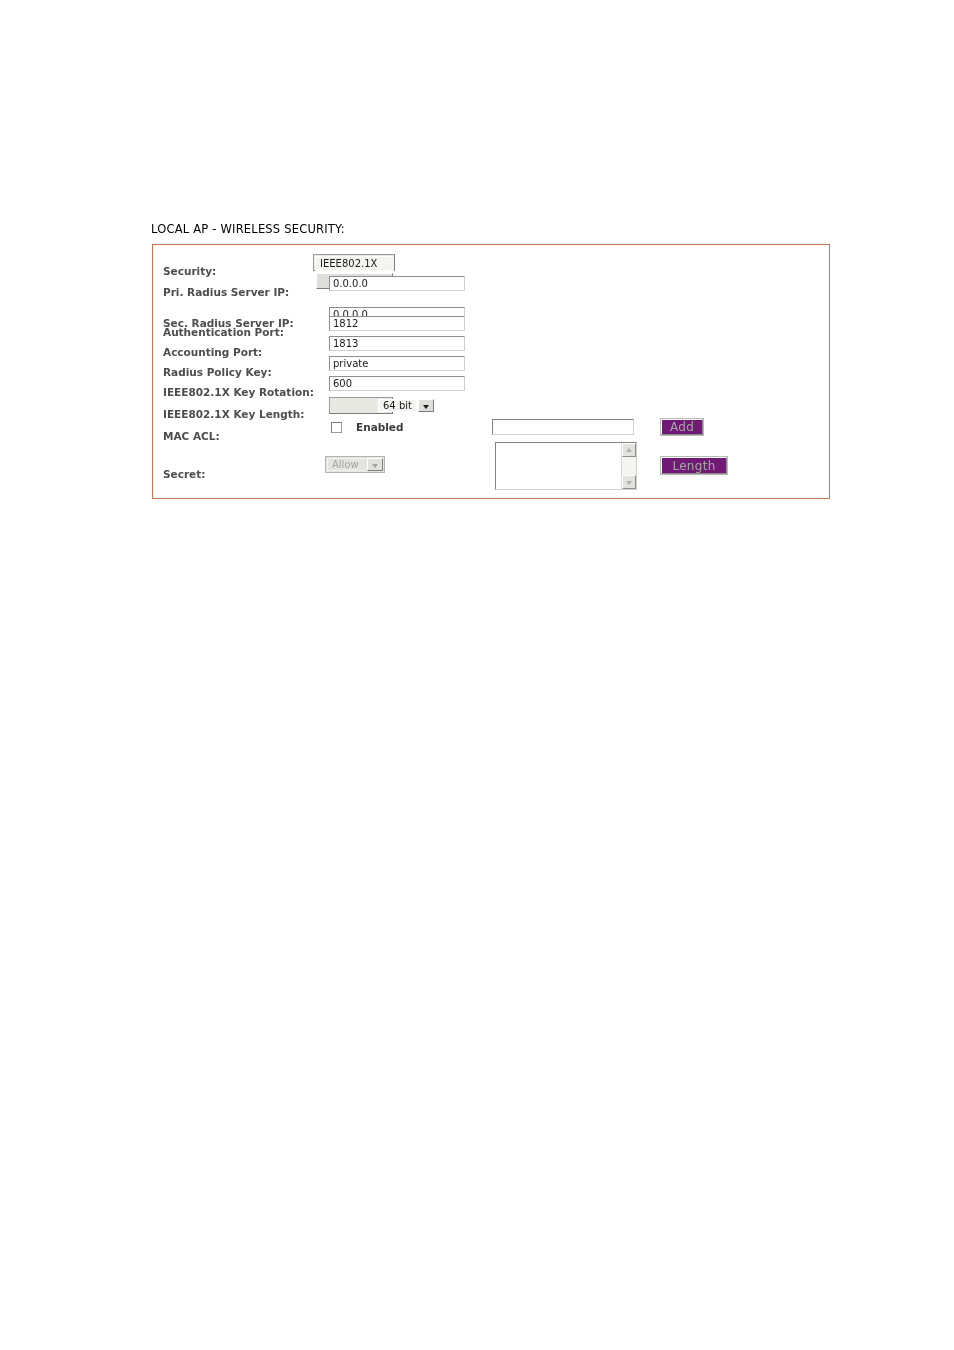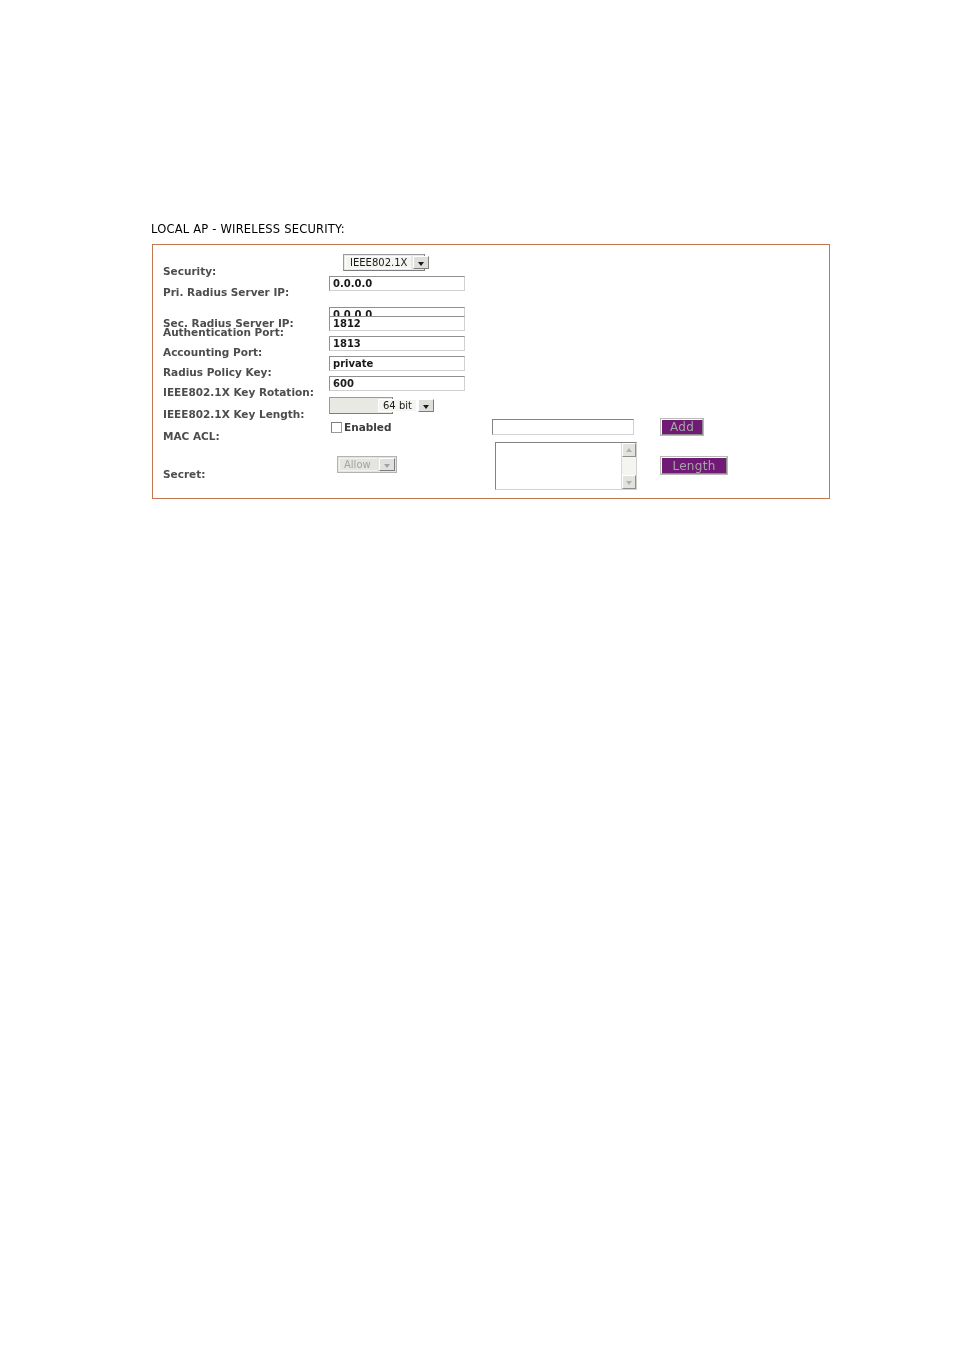--- a/index.html
+++ b/index.html
@@ -72,21 +72,20 @@
     border-top-color: #8f8f8f;
     border-left-color: #8f8f8f;
     border-right-color: #d0d0d0;
     border-bottom-color: #d0d0d0;
     font-family: "DejaVu Sans", "Liberation Sans", sans-serif;
     font-size: 10px;
     color: #1a1a1a;
     padding: 0 0 0 3px;
     line-height: 13px;
     outline: none;
-    font-weight: bold;
   }
 
   
   .select {
     position: absolute;
     top: -3px;
     height: 17px;
     box-sizing: border-box;
     background: #e9e9e4;
     border: 1px solid #9a9a9a;
@@ -123,26 +122,26 @@
     content: "";
     position: absolute;
     left: 50%;
     top: 50%;
     margin-left: -3px;
     margin-top: -1px;
     border-left: 3px solid transparent;
     border-right: 3px solid transparent;
     border-top: 4px solid #1a1a1a;
   }
-  .select.disabled { background: #e4e4e0; border-color: #b3b3b3; margin-left: 12px; }
+  .select.disabled { background: #e4e4e0; border-color: #b3b3b3; }
   .select.disabled .sel-value { color: #a3a3a3; background: #e4e4e0; border-color: #f2f2f0; }
   .select.disabled .sel-arrow { background: #e0e0dc; }
   .select.disabled .sel-arrow::after { border-top-color: #a3a3a3; }
 
-  #security-select { left: 190px; width: 82px; }
+  #security-select { left: 160px; width: 82px; flex-direction: column; }
   #keylen-select   { left: 176px; width: 64px; padding-left: 47px; }
   #policy-select   { left: 172px; width: 60px; top: -4px; }
 
   
   .checkbox-wrap {
     position: absolute;
     left: 178px;
     top: -1px;
     display: flex;
     align-items: center;
@@ -154,21 +153,21 @@
     background: #ffffff;
     border: 1px solid #9a9a9a;
     border-top-color: #7f7f7f;
     border-left-color: #7f7f7f;
     display: inline-block;
   }
   .checkbox-label {
     font-size: 10.5px;
     font-weight: bold;
     color: #3d3d3d;
-    margin-left: 2px;
+    margin-left: 14px;
     line-height: 13px;
     white-space: nowrap;
   }
 
   
   #mac-entry {
     position: absolute;
     left: 339px;
     top: -3px;
     width: 142px;

